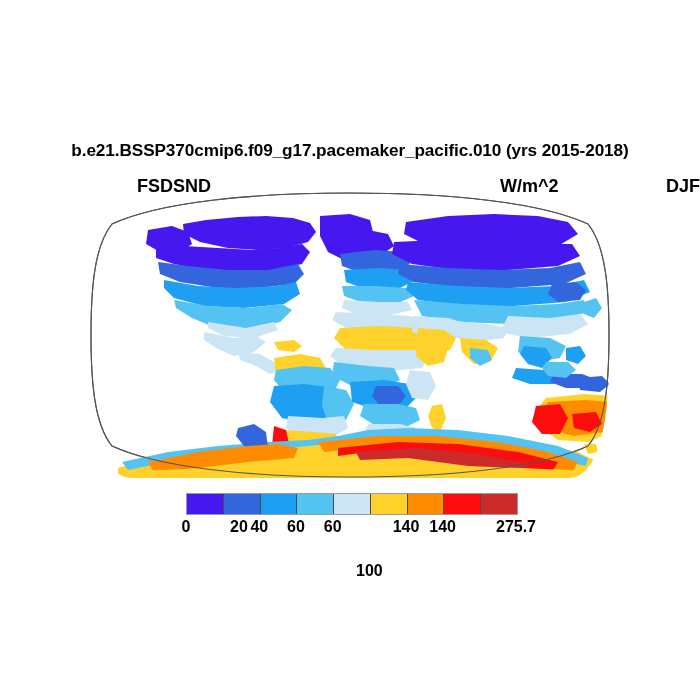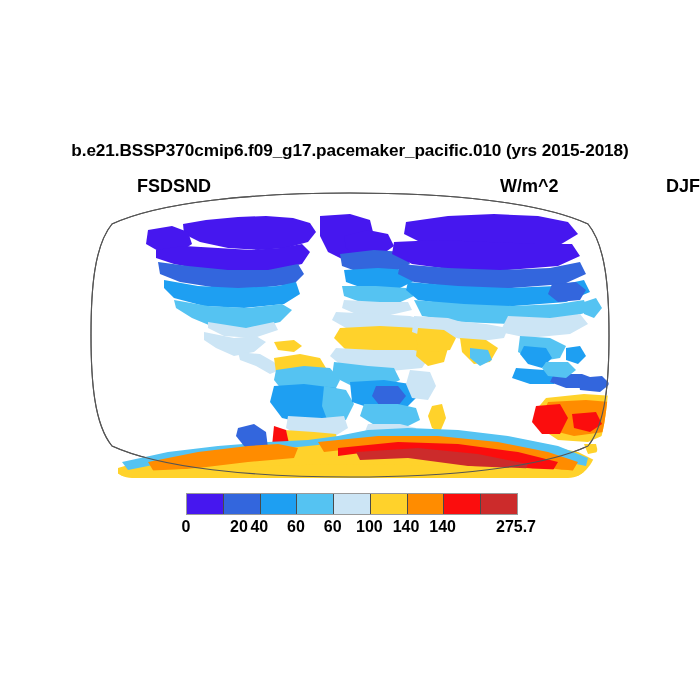--- a/index.html
+++ b/index.html
@@ -262,19 +262,19 @@
       <div class="cbar-seg" style="background: rgb(251, 13, 13);"></div>
       <div class="cbar-seg" style="background: rgb(204, 43, 43);"></div>
     </div>
 
   <div class="cbar-labels">
       <div class="cbar-label" style="left: 186px;">0</div>
       <div class="cbar-label" style="left: 239px;">20</div>
       <div class="cbar-label" style="left: 259.333px;">40</div>
       <div class="cbar-label" style="left: 296px;">60</div>
       <div class="cbar-label" style="left: 332.667px;">60</div>
-      <div class="cbar-label" style="left: 369.333px;">100</div>
+      <div class="cbar-label" style="left: 369.333px; margin-top: 44px;">100</div>
       <div class="cbar-label" style="left: 406px;">140</div>
       <div class="cbar-label" style="left: 442.667px;">140</div>
       <div class="cbar-label" style="left: 516px;">275.7</div>
     </div>
 
 </div>
 
 </body></html>

